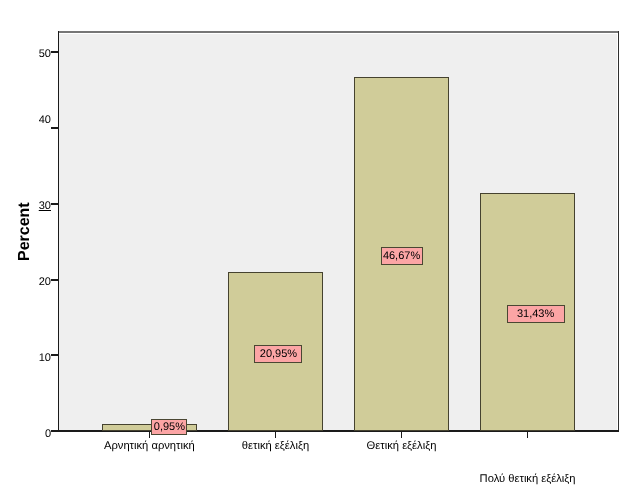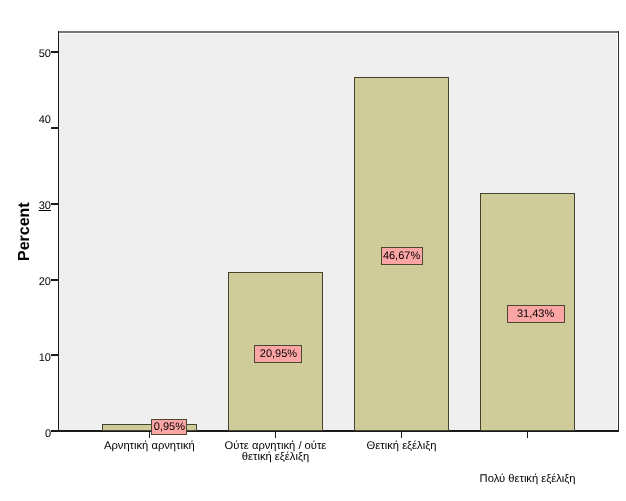--- a/index.html
+++ b/index.html
@@ -91,21 +91,20 @@
       <div class="xtick-mark" style="left: 148.75px;"></div>
       <div class="xtick-mark" style="left: 274.82px;"></div>
       <div class="xtick-mark" style="left: 400.89px;"></div>
       <div class="xtick-mark" style="left: 526.96px;"></div>
     </div>
   <div id="catlabels">
       <div class="catlabel" style="left: 59.4px; top: 440.5px; width: 180px;">
         <div>Αρνητική αρνητική</div>
       </div>
       <div class="catlabel" style="left: 185.47px; top: 440.5px; width: 180px;">
-        <div>Ούτε αρνητική / ούτε</div>
         <div>θετική εξέλιξη</div>
       </div>
       <div class="catlabel" style="left: 311.54px; top: 440.5px; width: 180px;">
         <div>Θετική εξέλιξη</div>
       </div>
       <div class="catlabel" style="left: 437.61px; top: 440.5px; width: 180px; margin-top: 33px;">
         <div>Πολύ θετική εξέλιξη</div>
       </div>
     </div>
 

